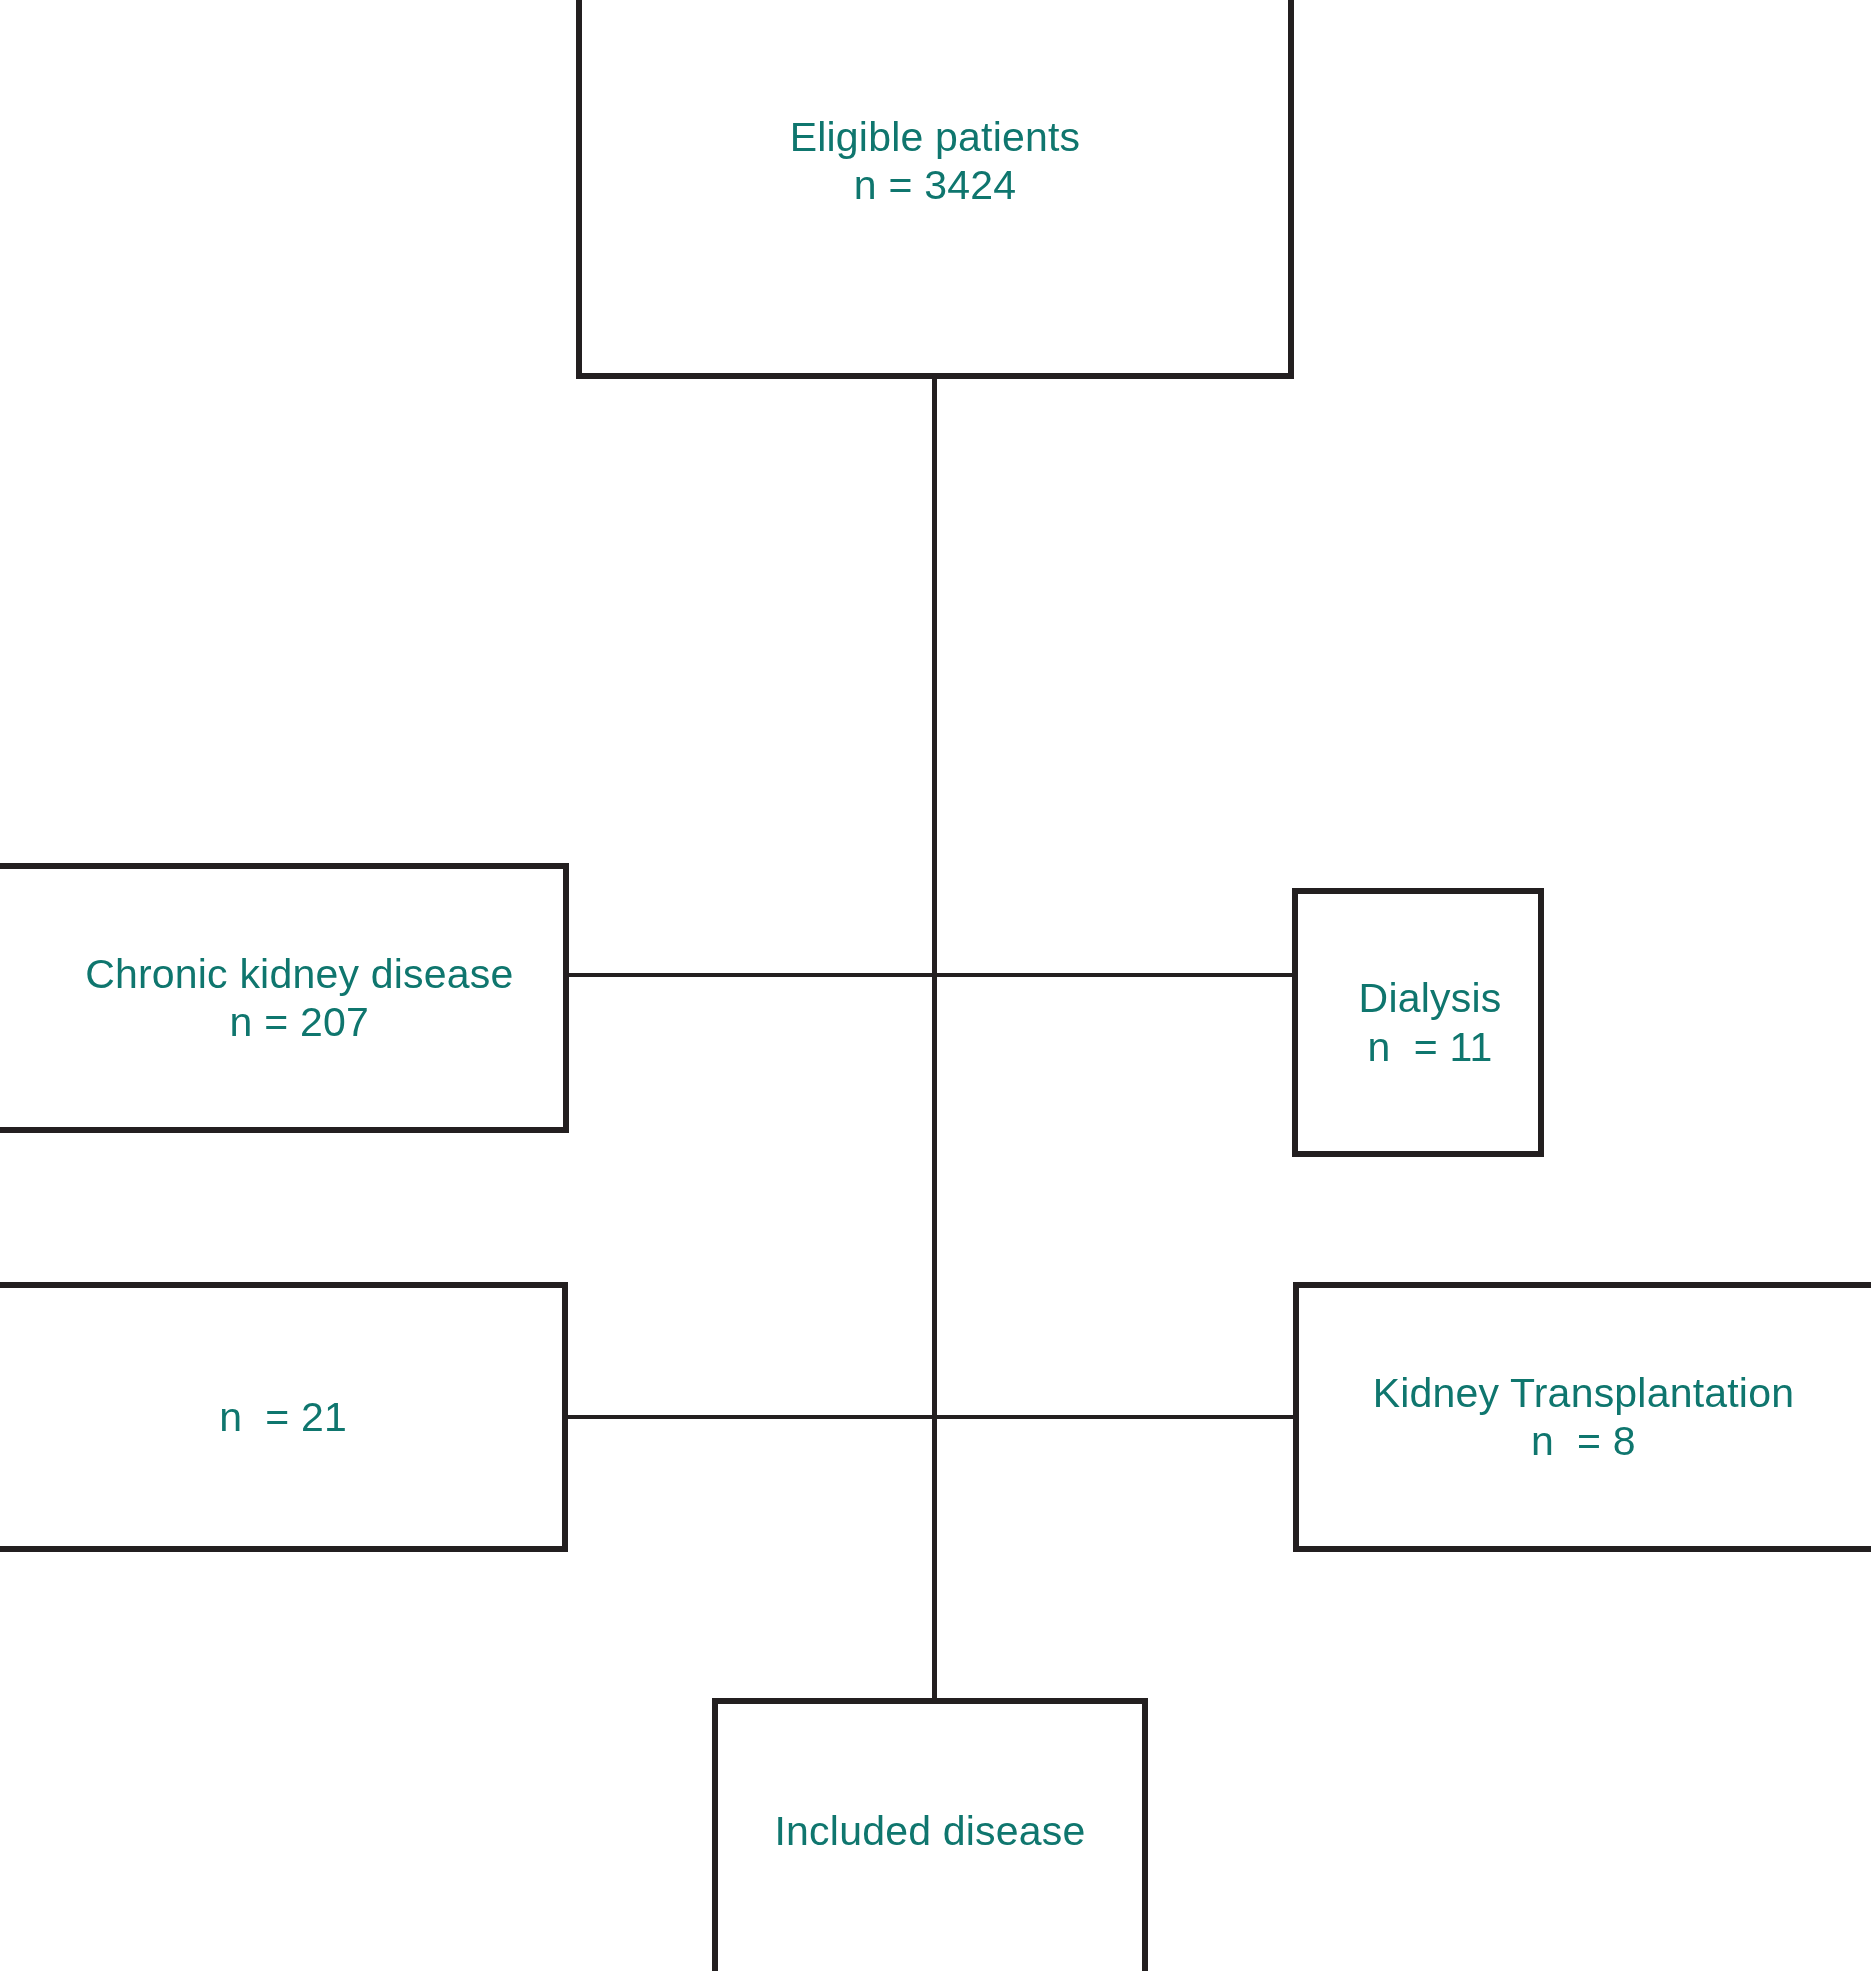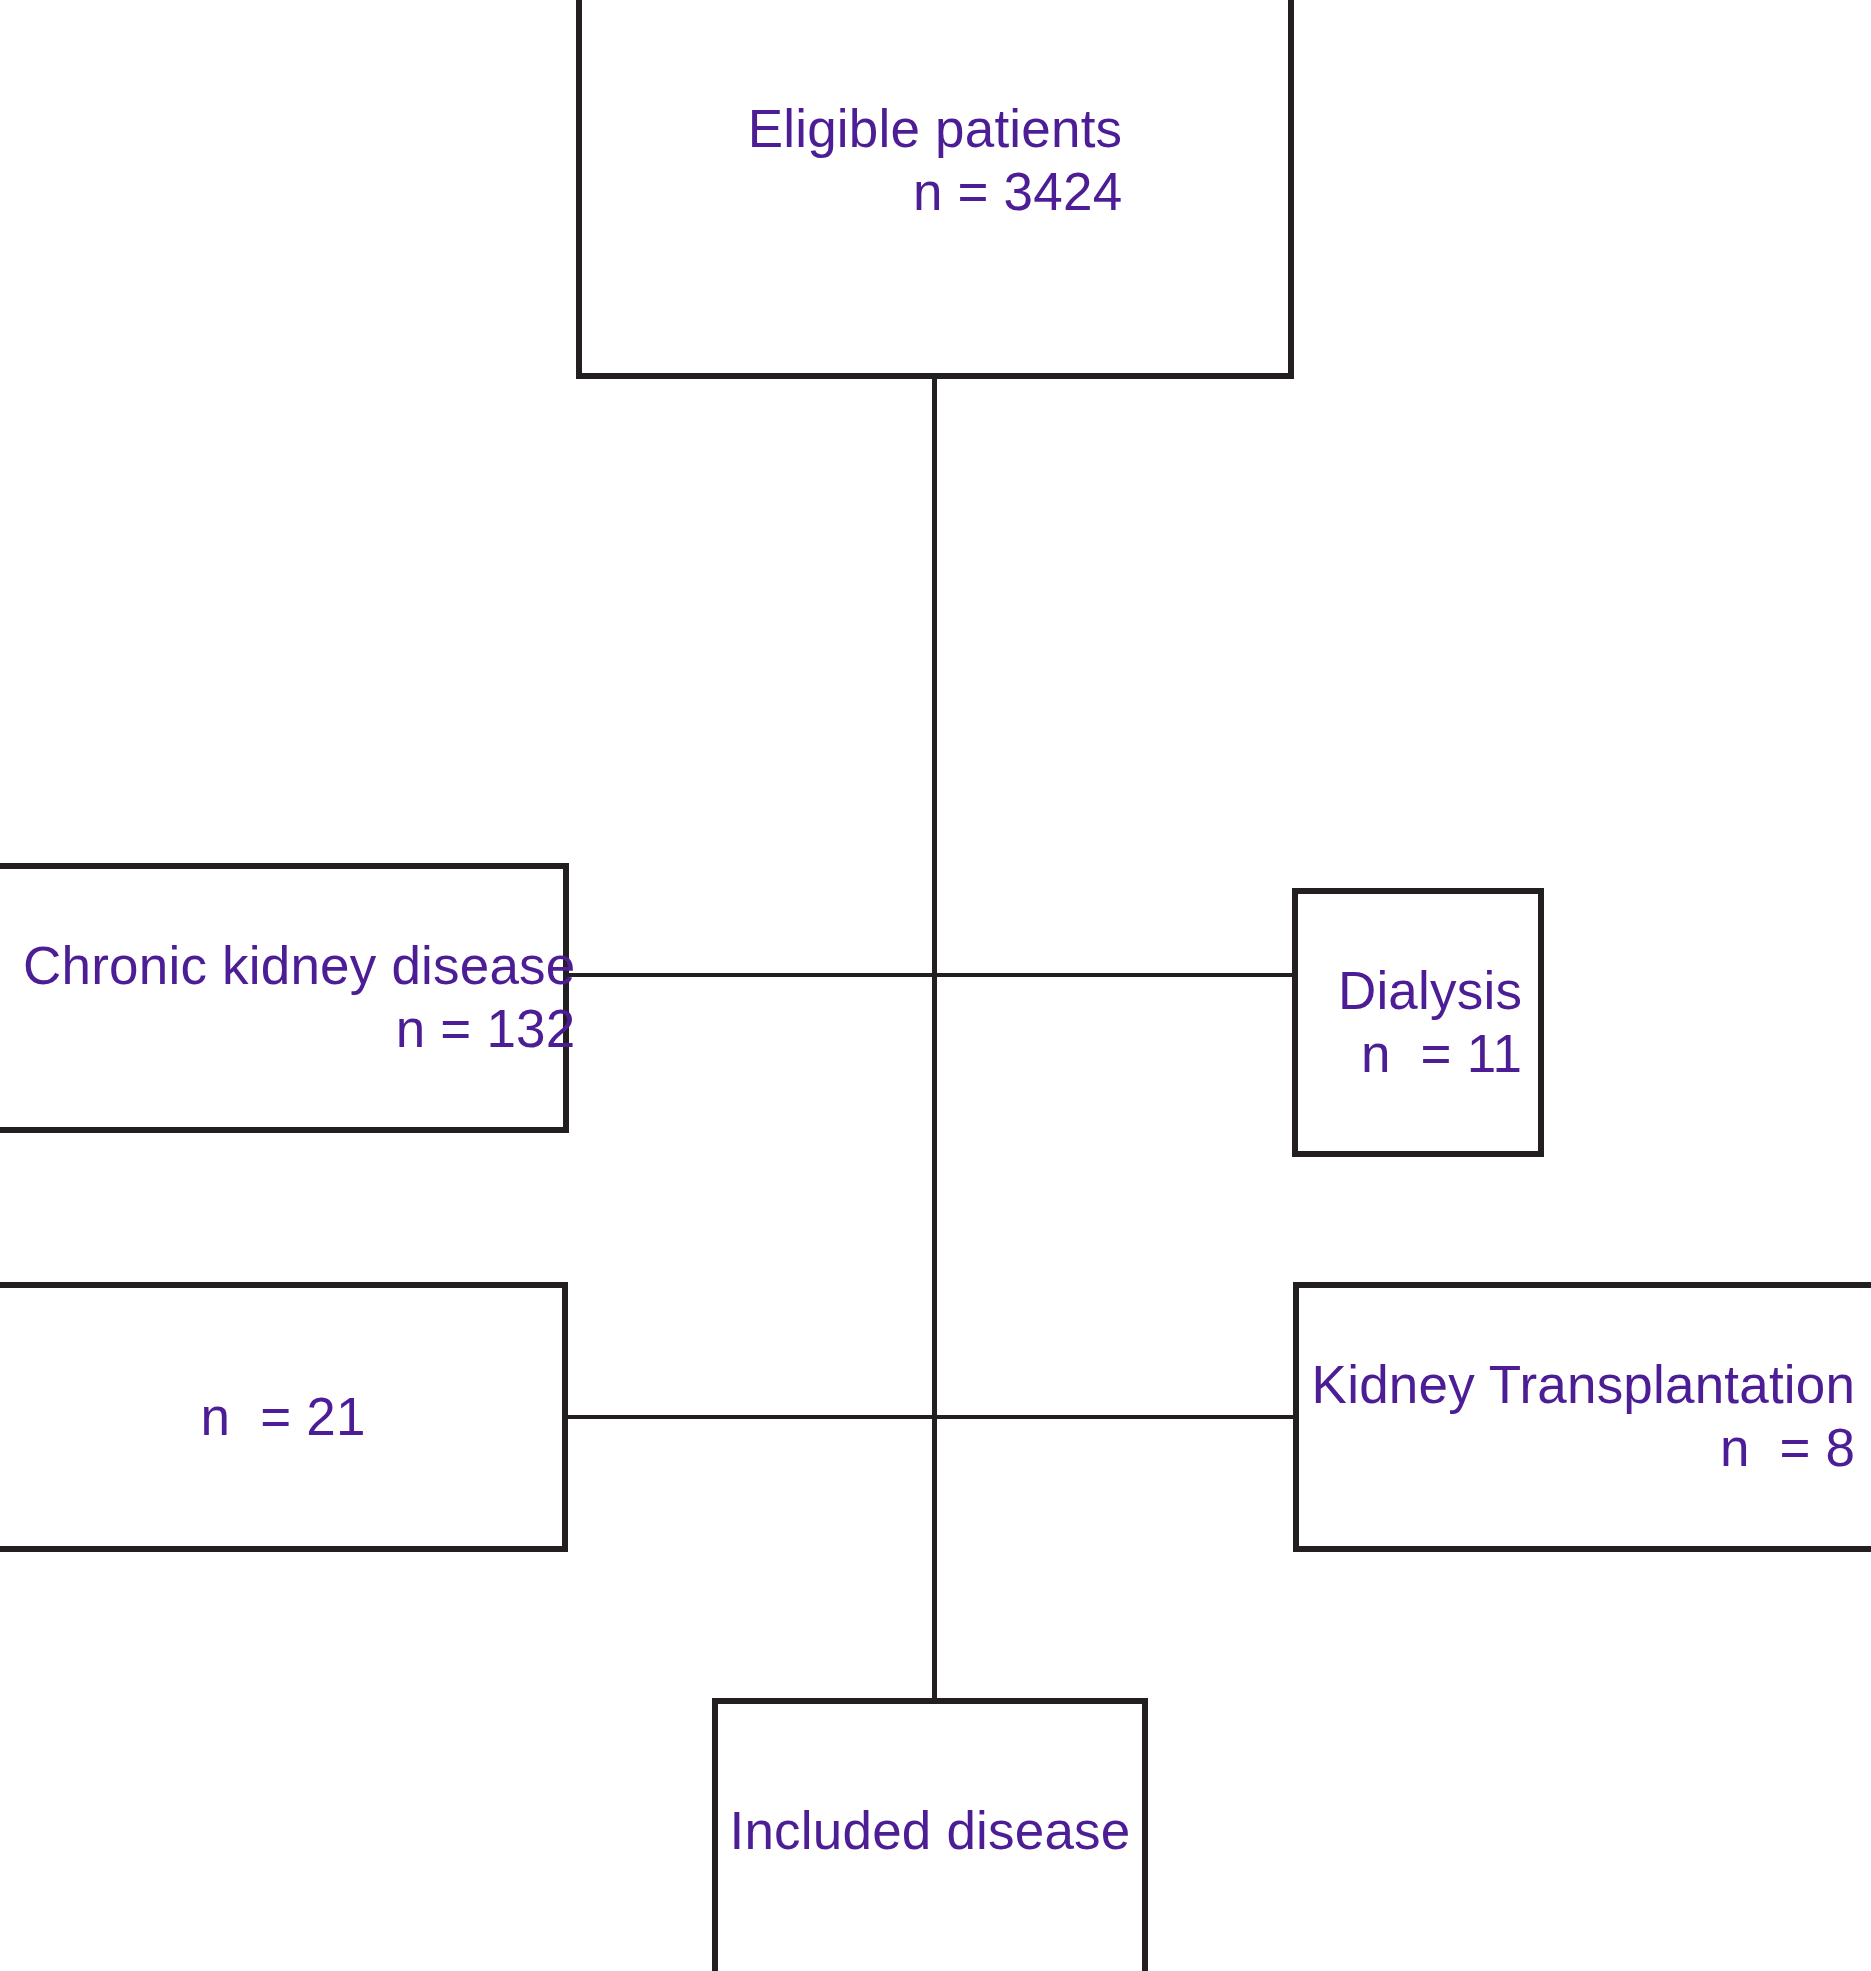--- a/index.html
+++ b/index.html
@@ -27,26 +27,26 @@
     border: 6px solid #231f20;
     display: flex;
     flex-direction: column;
     align-items: center;
     justify-content: center;
     z-index: 3;
   }
   .flow-box .box-title,
   .flow-box .box-count {
     display: block;
-    color: #4c1d95;
-    font-size: 53px;
+    color: #0f766e;
+    font-size: 41px;
     line-height: 1.18;
     letter-spacing: 0.2px;
     white-space: pre;
-    text-align: right;
+    text-align: center;
   }
 
   
   #box-eligible {
     left: 576px;
     top: -8.5px;
     width: 718px;
     height: 387px;
   }
   #box-eligible .box-stack {
@@ -146,21 +146,21 @@
   <div class="flow-box" id="box-eligible">
     <div class="box-stack">
       <span class="box-title">Eligible patients</span>
       <span class="box-count">n = 3424</span>
     </div>
   </div>
 
   <div class="flow-box" id="box-ckd">
     <div class="box-stack">
       <span class="box-title">Chronic kidney disease</span>
-      <span class="box-count">n = 132</span>
+      <span class="box-count">n = 207</span>
     </div>
   </div>
 
   <div class="flow-box" id="box-dialysis">
     <div class="box-stack">
       <span class="box-title">Dialysis</span>
       <span class="box-count">n  = 11</span>
     </div>
   </div>
 

